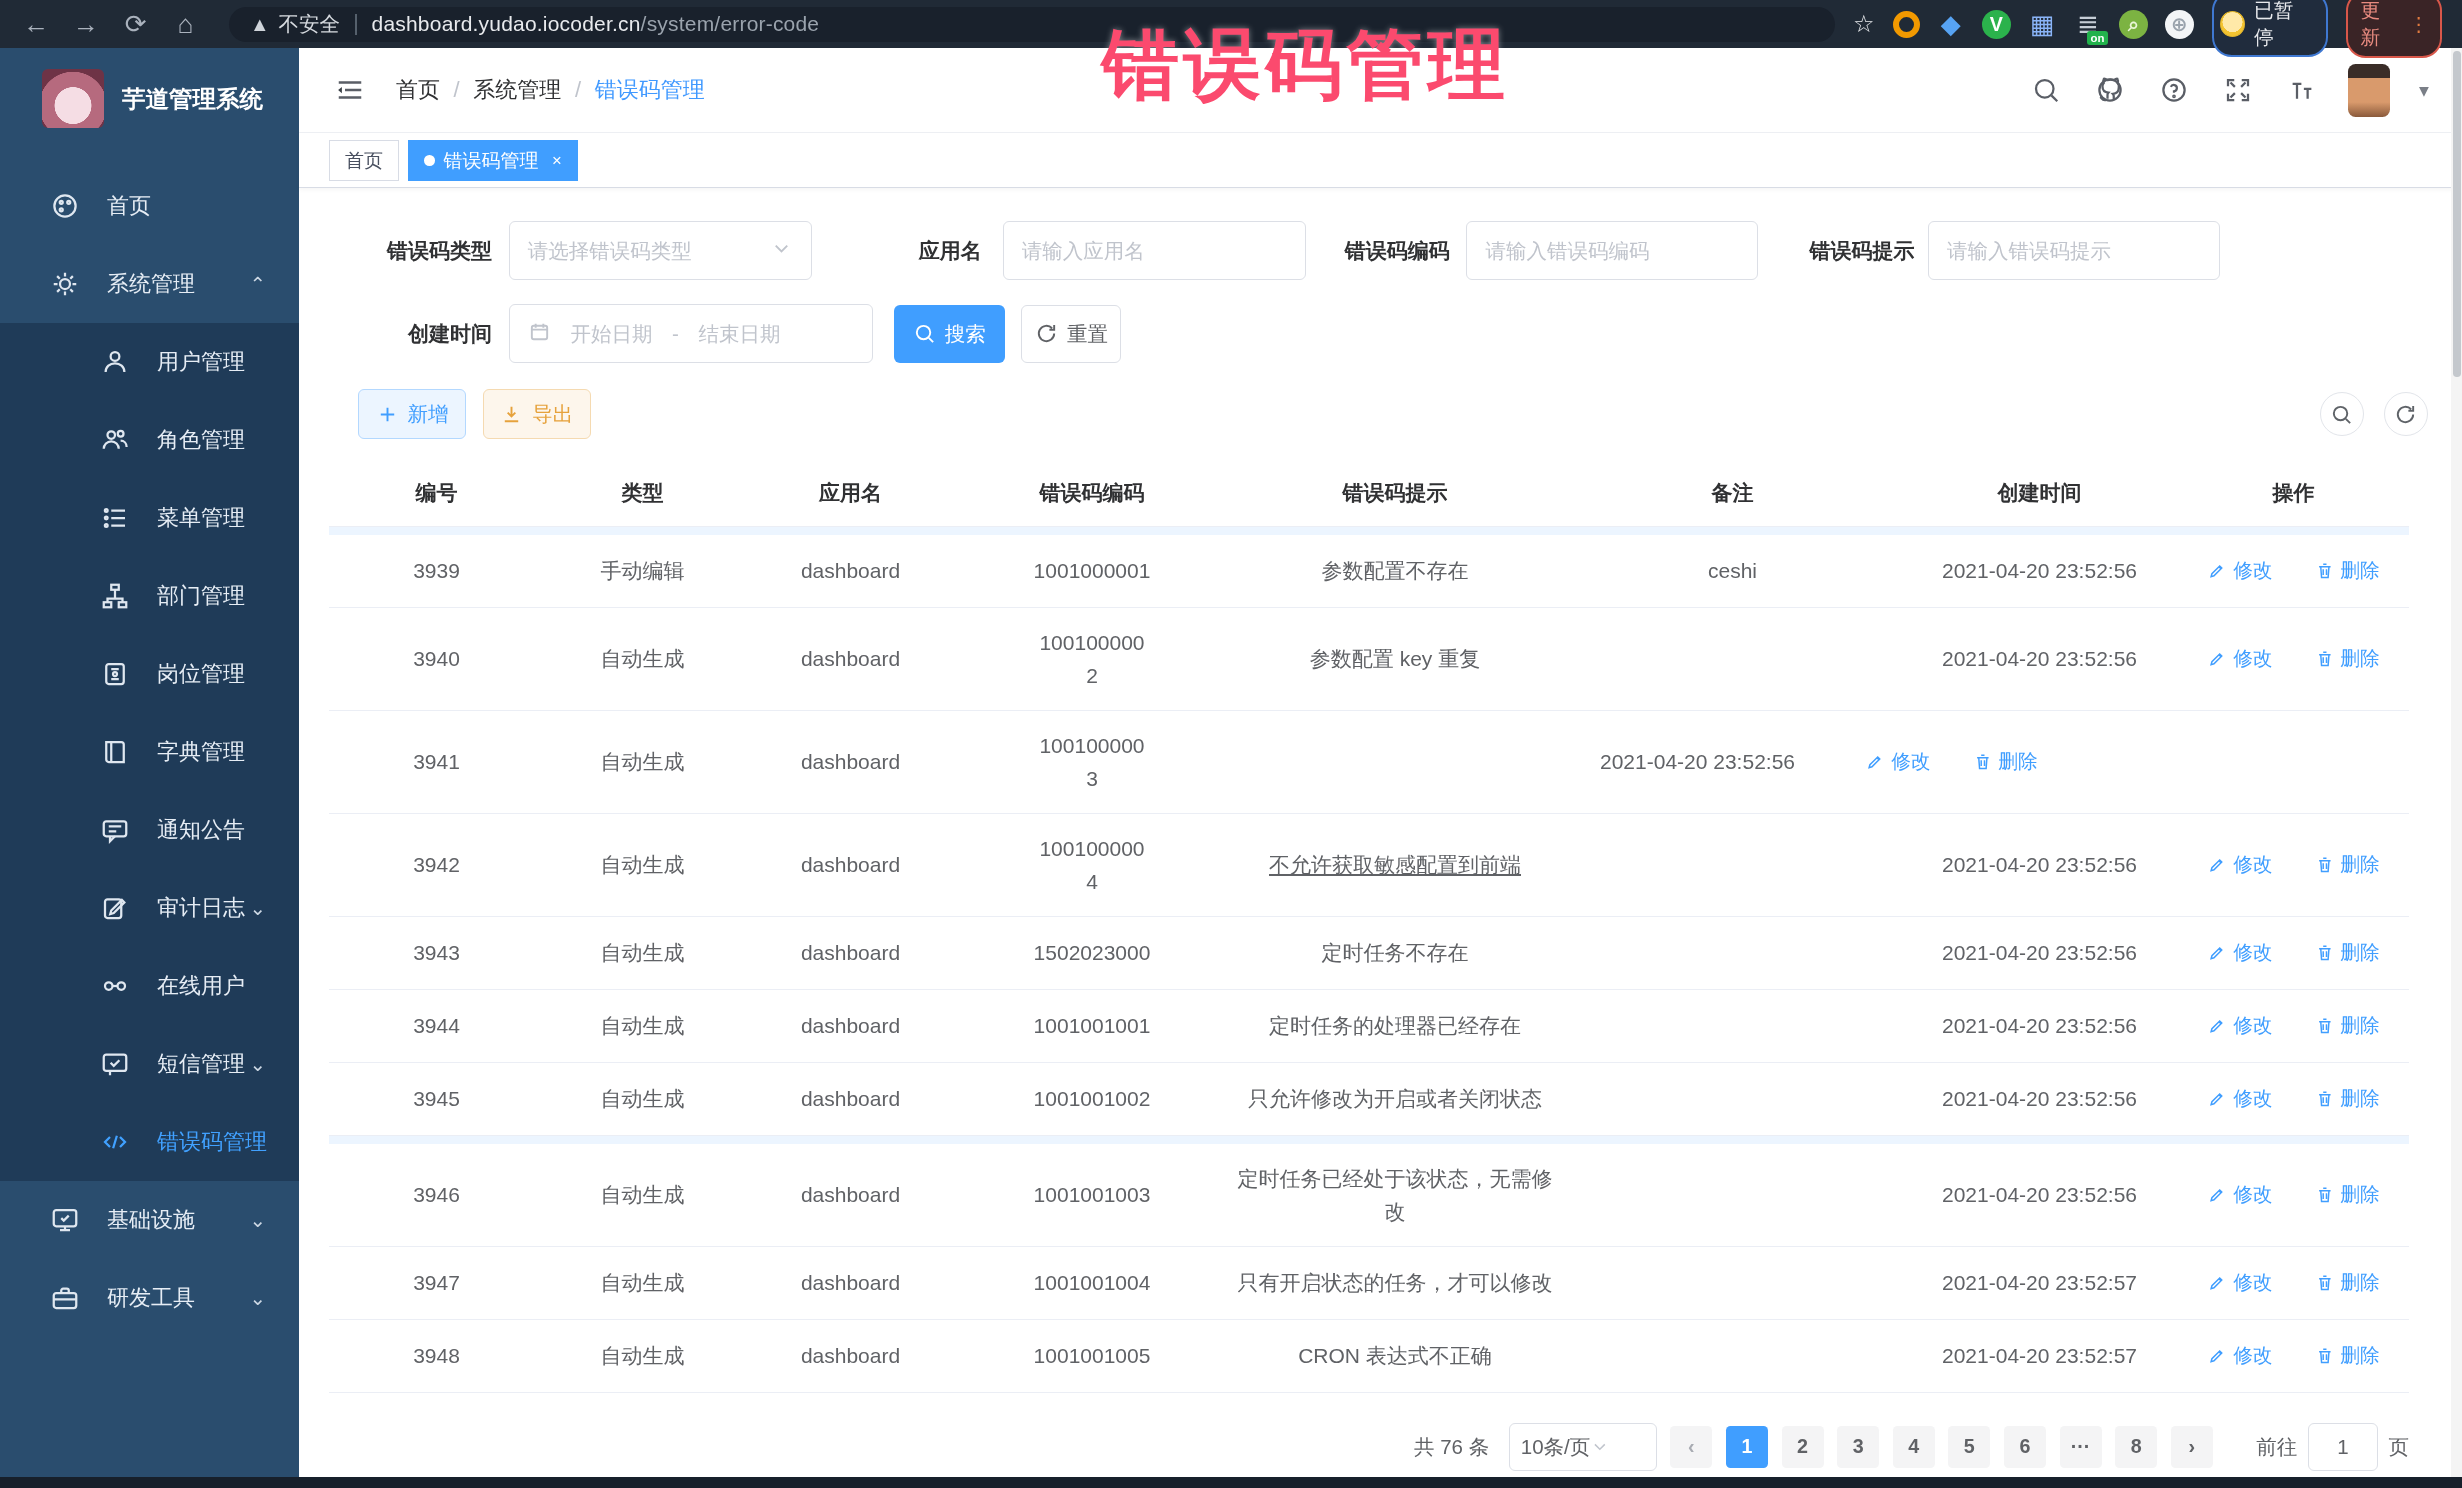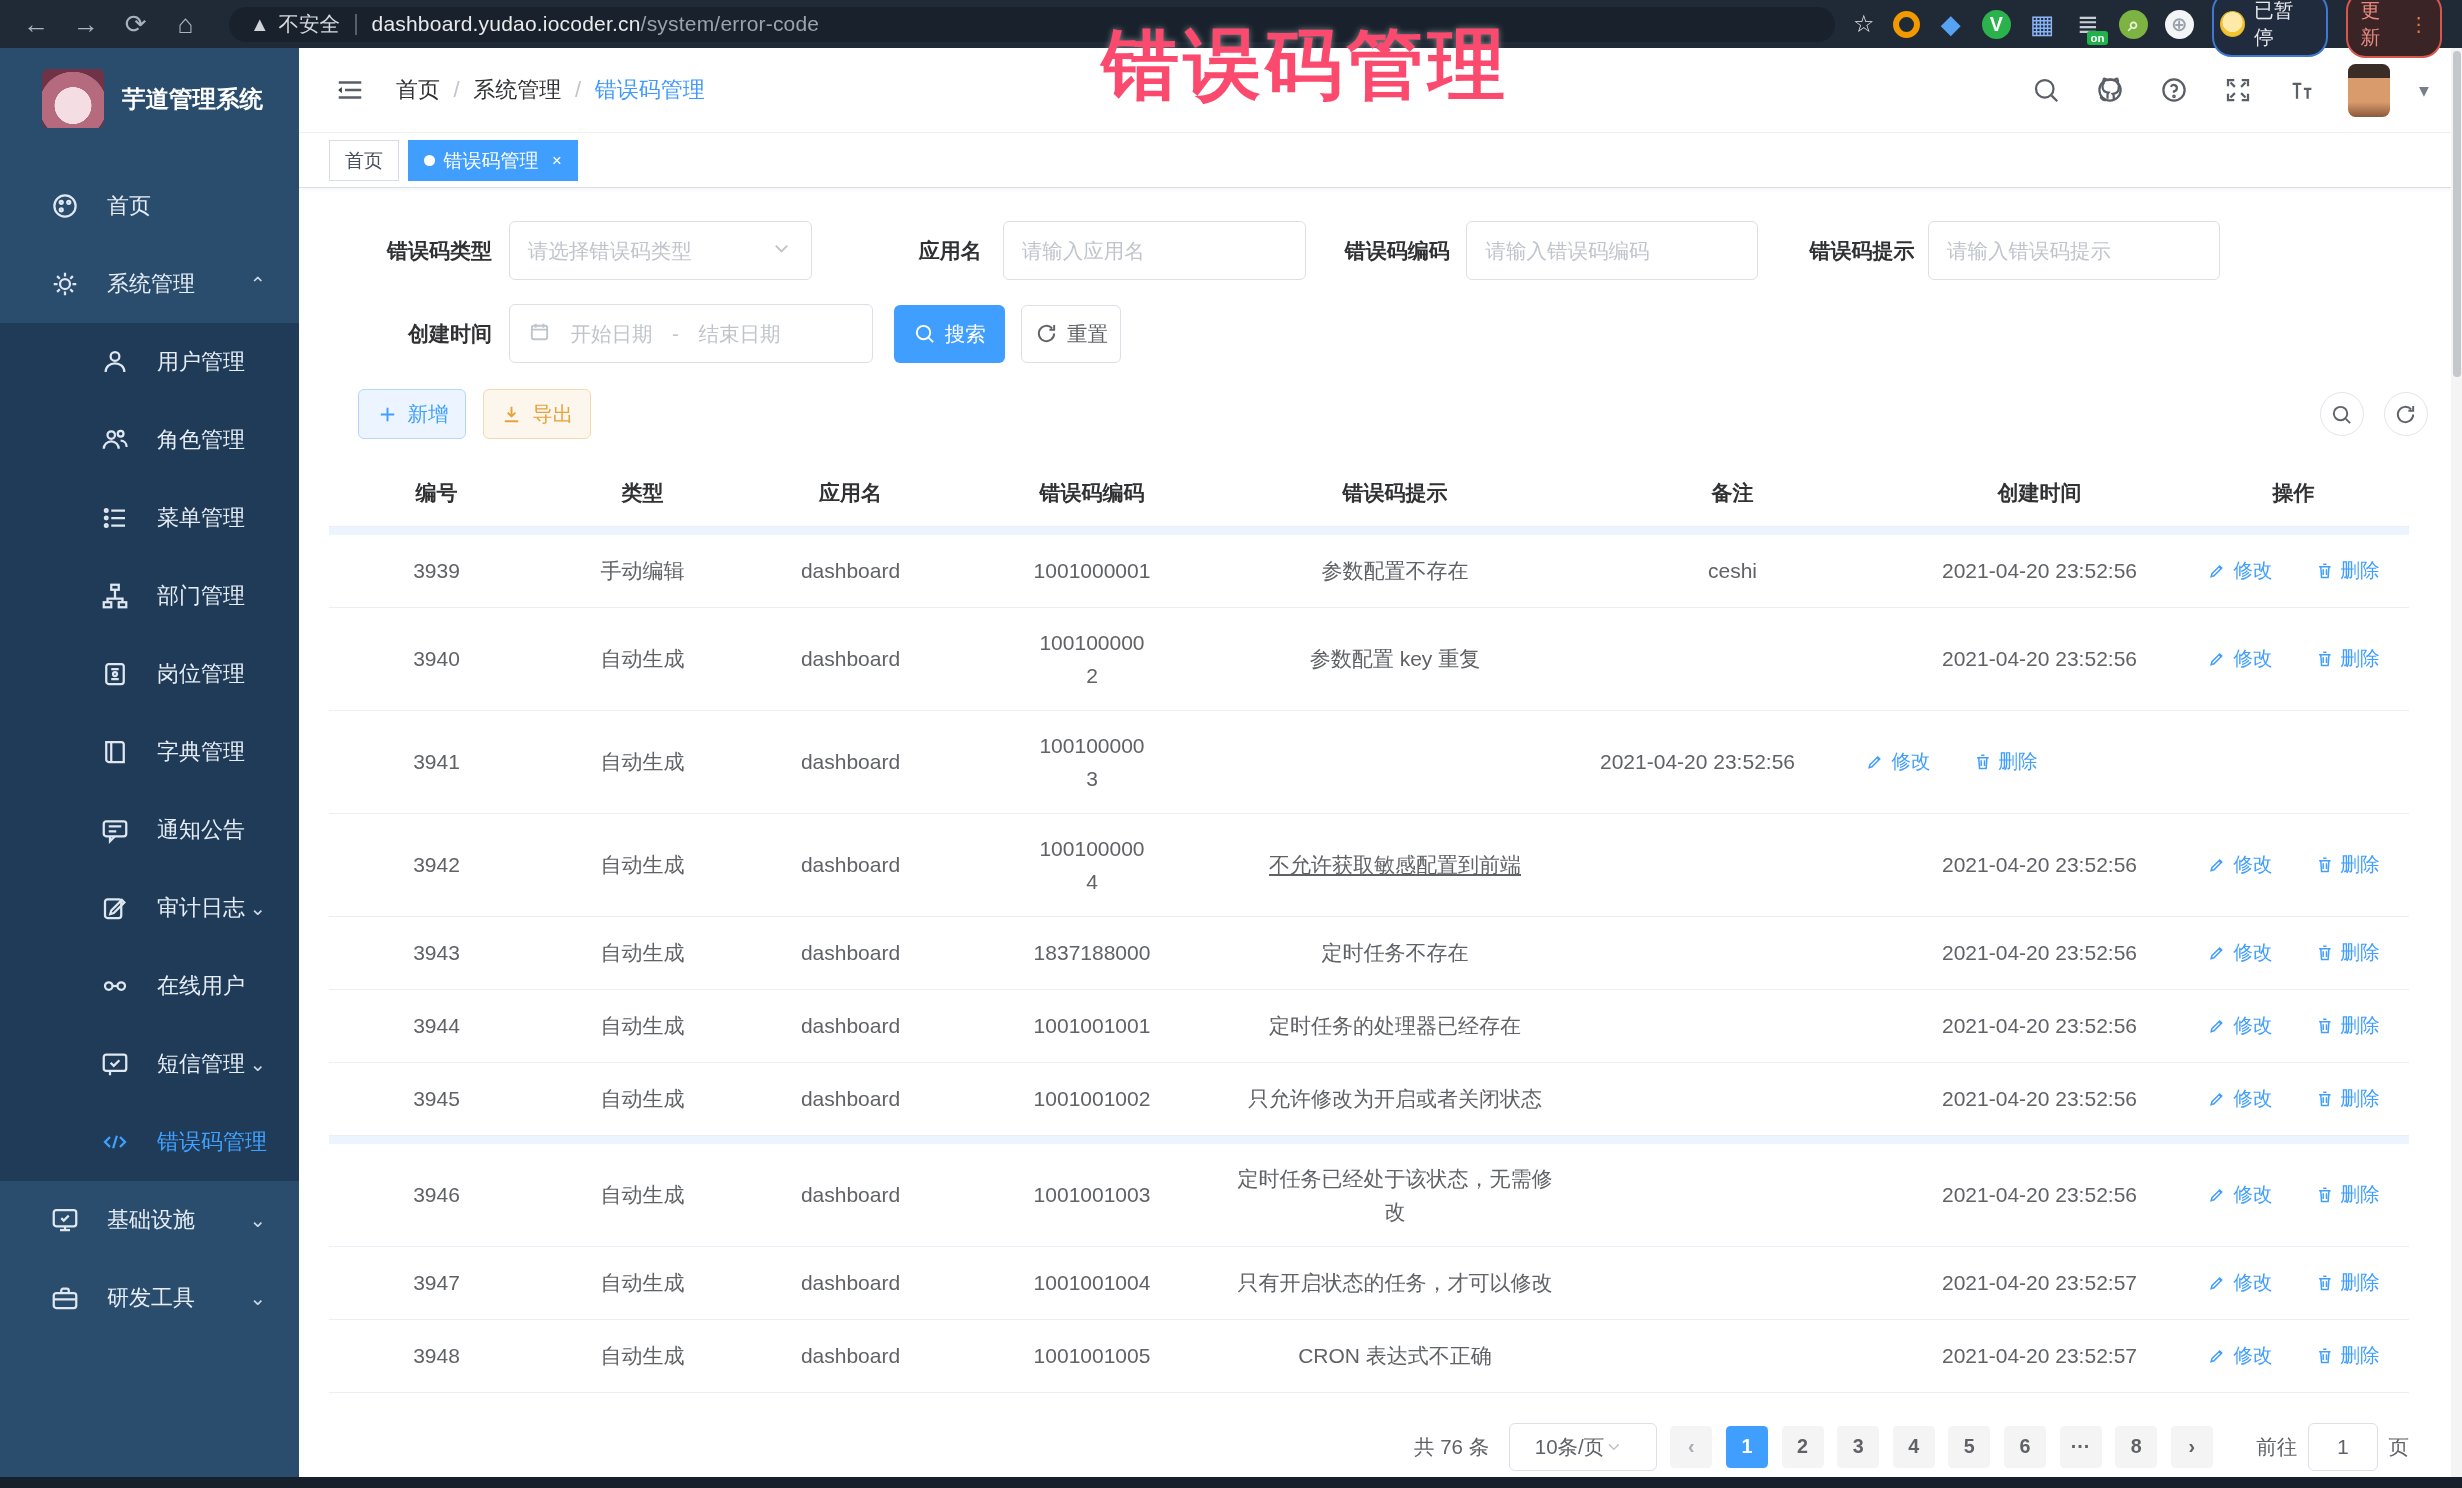--- a/index.html
+++ b/index.html
@@ -131,21 +131,21 @@
   .op-cell { display:flex; align-items:center; justify-content:center; gap:42px; }
   .op-link { color:#409eff; font-size:19.7px; display:flex; align-items:center; gap:6px;
     cursor:pointer; text-decoration:none; }
   .op-link svg { width:19.7px; height:19.7px; stroke:#409eff; }
 
   
   .pager { margin-top:30px; display:flex; align-items:center; justify-content:flex-end;
     gap:13.6px; width:2080px; font-size:20.5px; color:#606266; }
   .pg-total { margin-right:6px; }
   .pg-size { width:148px; height:48px; border:1.5px solid #dcdfe6; border-radius:6px;
-    display:flex; align-items:center; padding:0 25px;
+    display:flex; align-items:center; padding:0 11px;
     color:#606266; cursor:pointer; }
   .pg-size svg { width:19.7px; height:19.7px; stroke:#c0c4cc; }
   .pg-btn { min-width:42px; height:42px; padding:0 6px; border-radius:4.5px; background:#f4f4f5;
     color:#606266; font-weight:bold; display:flex; align-items:center; justify-content:center;
     cursor:pointer; font-size:19.7px; }
   .pg-btn.active { background:#409eff; color:#fff; }
   .pg-arrow { color:#a8abb2; }
   .pg-goto { display:flex; align-items:center; gap:10.6px; margin-left:30px; }
   .pg-input { width:70px; height:48px; border:1.5px solid #dcdfe6; border-radius:6px;
     display:flex; align-items:center; justify-content:center; color:#606266; }
@@ -561,21 +561,21 @@
               <div class="tcell op-cell" style="width: 227px;"><a class="op-link"><svg viewBox="0 0 24 24" fill="none" stroke-width="1.8">
                     <path d="M5 19l1-3.5L15.5 6l2.5 2.5L8.5 18z M14.5 7l2.5 2.5"></path>
                   </svg><span>修改</span></a><a class="op-link"><svg viewBox="0 0 24 24" fill="none" stroke-width="1.8">
                     <path d="M5 7h14M10 4h4M7 7l1 13h8l1-13M10 10v7M14 10v7"></path>
                   </svg><span>删除</span></a></div>
             </div>
             <div class="trow">
               <div class="tcell" style="width: 215px;">3943</div>
               <div class="tcell" style="width: 197px;">自动生成</div>
               <div class="tcell" style="width: 219px;">dashboard</div>
-              <div class="tcell" style="width: 264px;">1837188000</div>
+              <div class="tcell" style="width: 264px;">1502023000</div>
               <div class="tcell" style="width: 342px;">定时任务不存在</div>
               <div class="tcell" style="width: 333px;"></div>
               <div class="tcell" style="width: 281px;">2021-04-20 23:52:56</div>
               <div class="tcell op-cell" style="width: 227px;"><a class="op-link"><svg viewBox="0 0 24 24" fill="none" stroke-width="1.8">
                     <path d="M5 19l1-3.5L15.5 6l2.5 2.5L8.5 18z M14.5 7l2.5 2.5"></path>
                   </svg><span>修改</span></a><a class="op-link"><svg viewBox="0 0 24 24" fill="none" stroke-width="1.8">
                     <path d="M5 7h14M10 4h4M7 7l1 13h8l1-13M10 10v7M14 10v7"></path>
                   </svg><span>删除</span></a></div>
             </div>
             <div class="trow">

